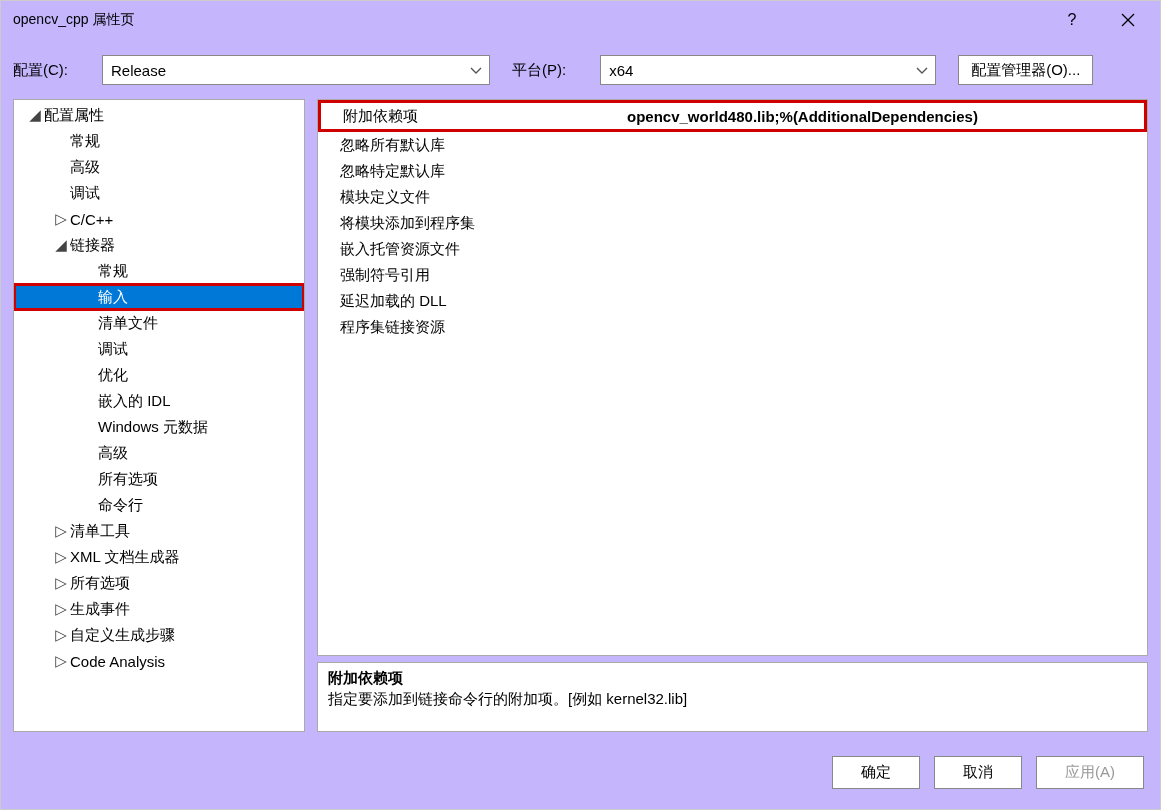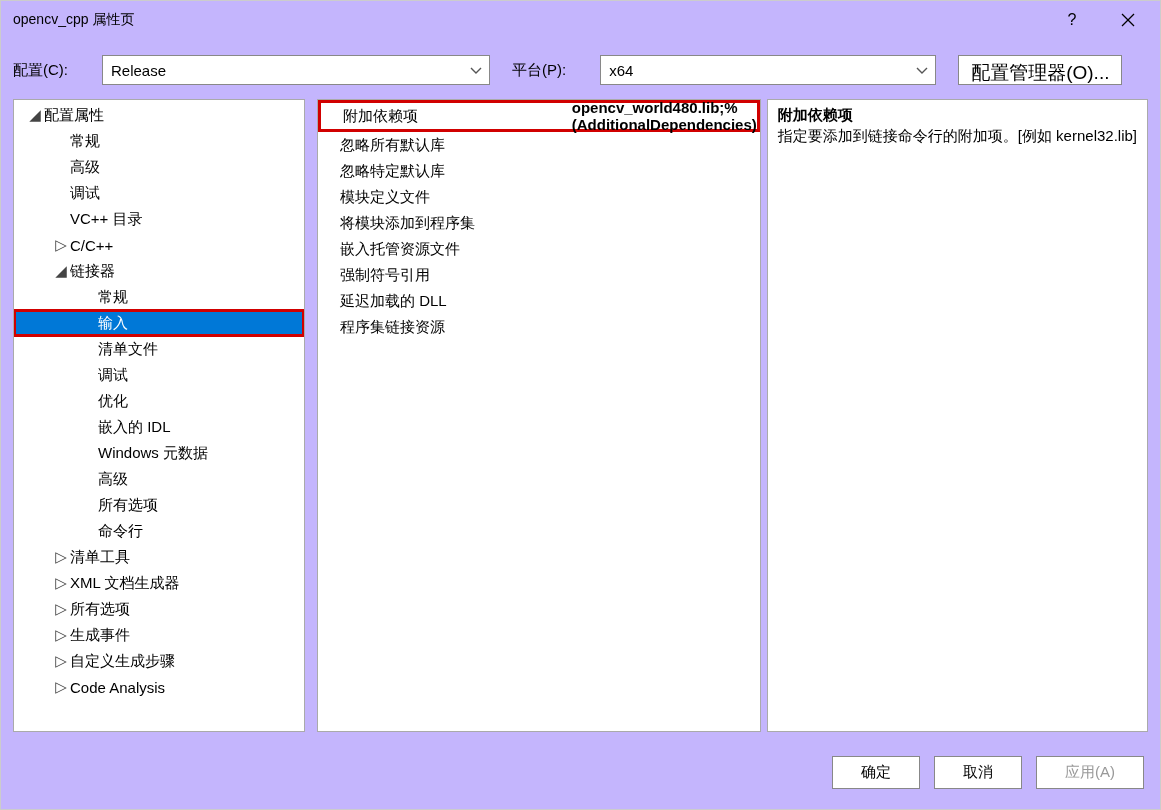--- a/index.html
+++ b/index.html
@@ -76,21 +76,21 @@
       position: absolute;
       right: 8px;
       pointer-events: none;
     }
     .config-select { width: 388px; }
     .platform-select { width: 336px; }
     .cfg-mgr-btn {
       border: 1px solid #888;
       background: #fff;
       padding: 4px 12px;
-      font-size: 19px;
+      font-size: 15px;
       height: 30px;
       cursor: pointer;
     }
     .main-area {
       display: flex;
       flex: 1;
       padding: 4px 12px 12px 12px;
       gap: 12px;
       overflow: hidden;
     }
@@ -125,21 +125,21 @@
       background: #0078d7;
       color: #fff;
     }
     .tree-node.highlight-box {
       outline: 3px solid #d10000;
       outline-offset: -2px;
     }
     .right-panel {
       flex: 1;
       display: flex;
-      flex-direction: row;
+      flex-direction: column;
       gap: 6px;
     }
     .prop-grid {
       flex: 1;
       border: 1px solid #aaa;
       background: #fff;
       overflow: hidden;
     }
     .prop-row {
       display: flex;
@@ -248,24 +248,20 @@
           <span class="tree-arrow empty">▷</span>
           <span>常规</span>
         </div>
       <div class="tree-node lvl2">
           <span class="tree-arrow empty">▷</span>
           <span>高级</span>
         </div>
       <div class="tree-node lvl2">
           <span class="tree-arrow empty">▷</span>
           <span>调试</span>
-        </div>
-      <div class="tree-node lvl2">
-          <span class="tree-arrow empty">▷</span>
-          <span>VC++ 目录</span>
         </div>
       <div class="tree-node lvl2">
           <span class="tree-arrow">▷</span>
           <span>C/C++</span>
         </div>
       <div class="tree-node lvl2">
           <span class="tree-arrow">◢</span>
           <span>链接器</span>
         </div>
       <div class="tree-node lvl3">

